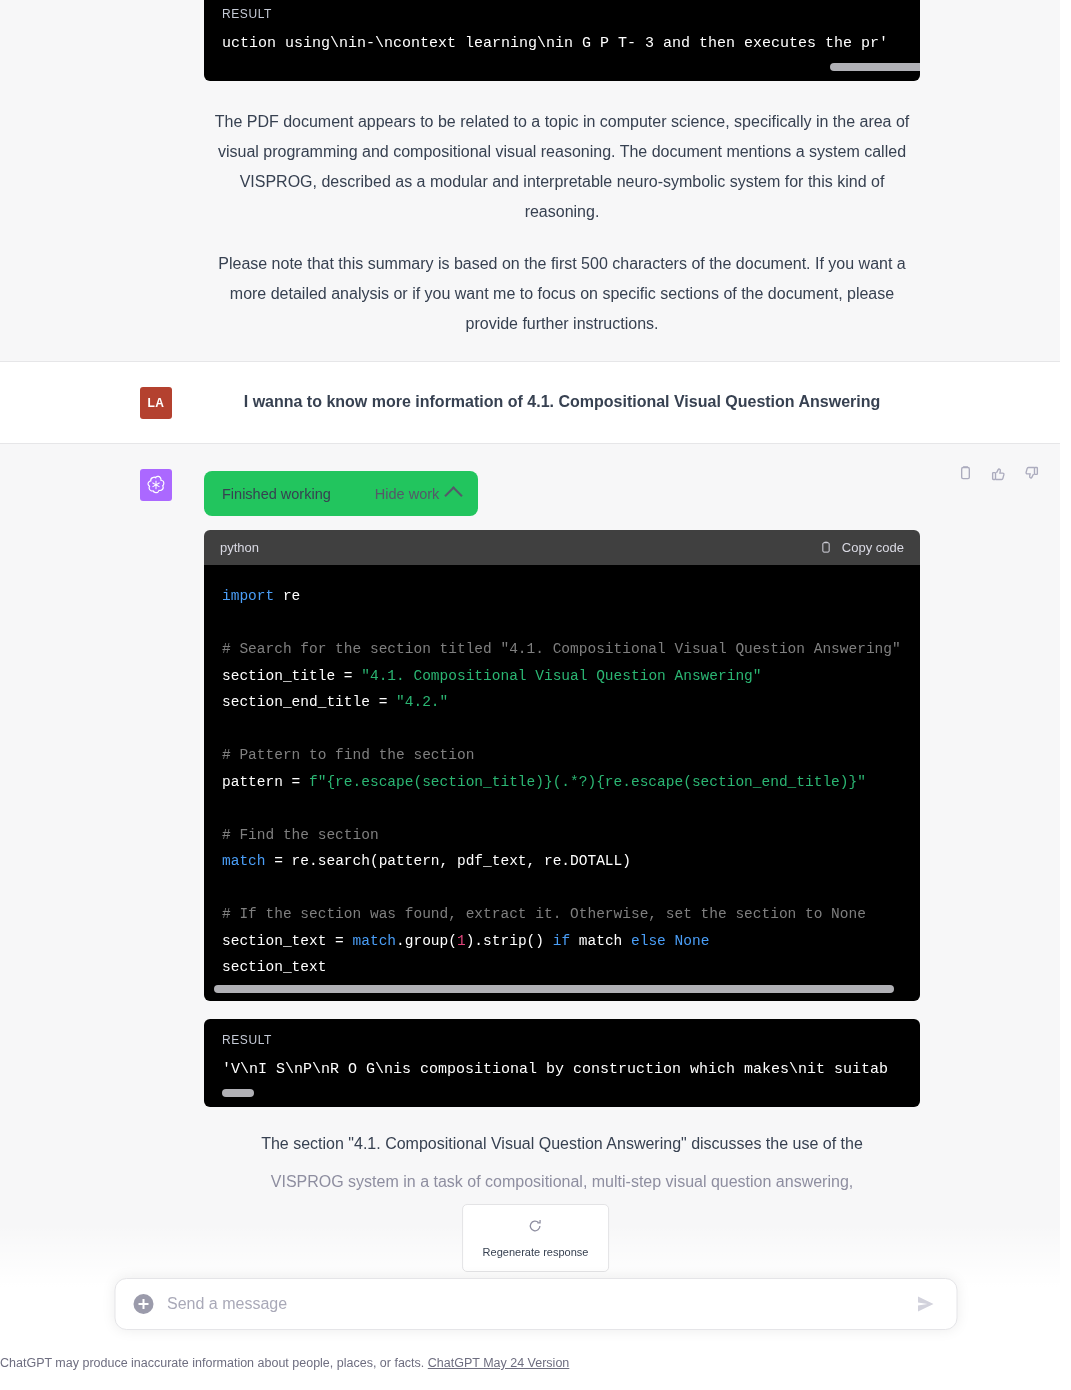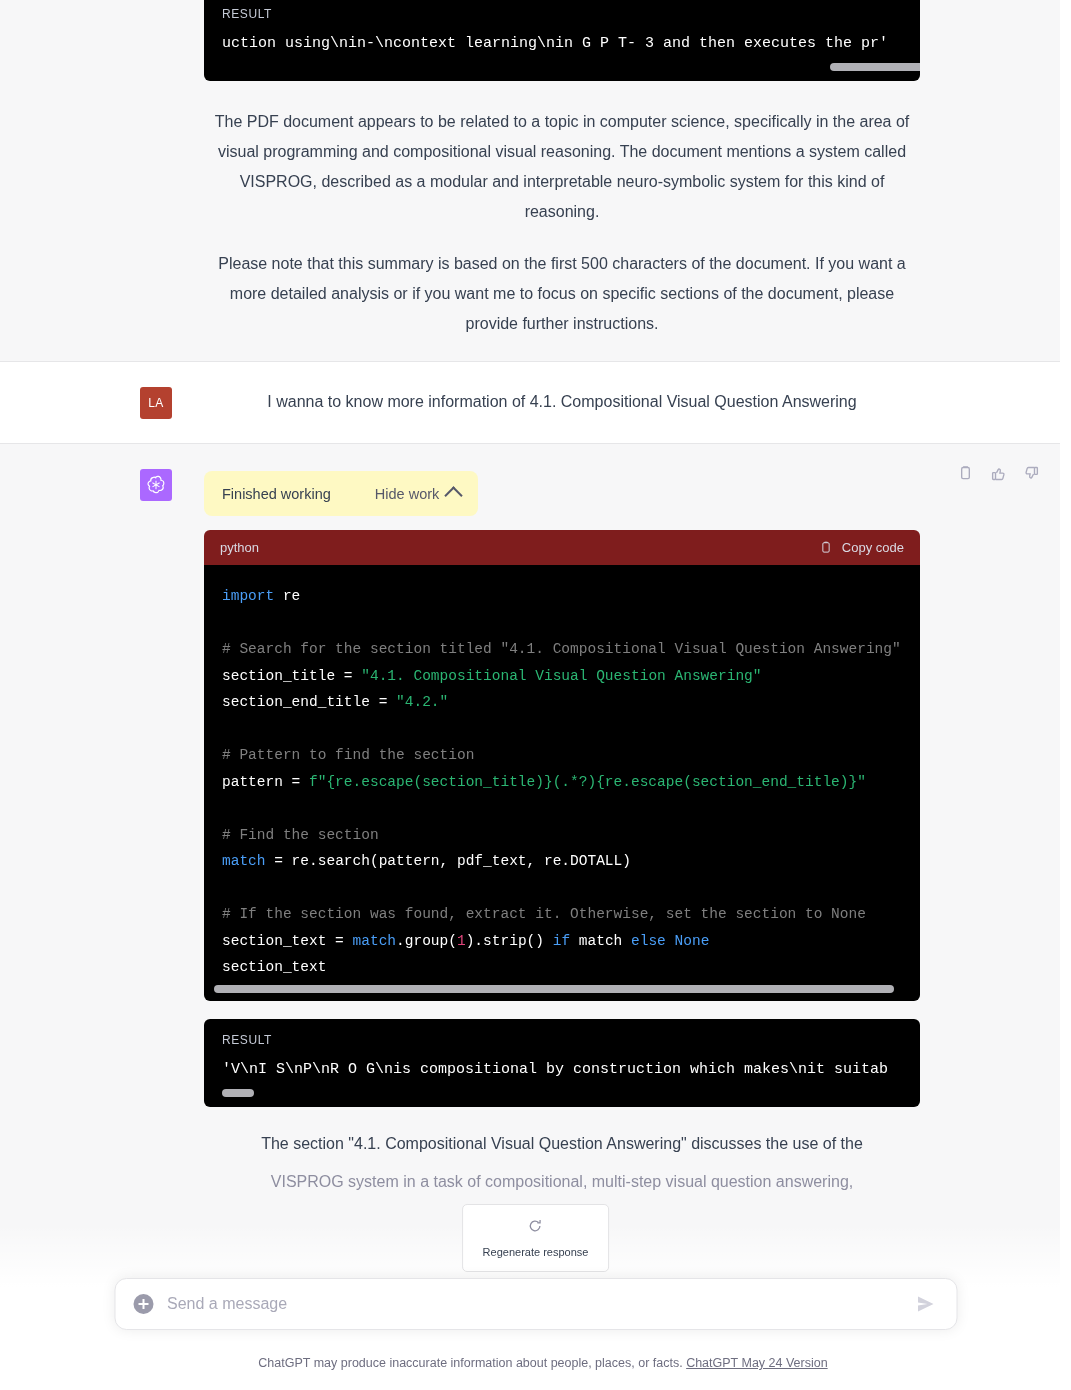--- a/index.html
+++ b/index.html
@@ -121,21 +121,21 @@
     position: absolute;
     height: 8px;
     border-radius: 4px;
     background: #b0b0b5;
   }
 
   
   .work-bar {
     display: inline-flex;
     align-items: center;
-    background: #fef9c3;
+    background: #22c55e;
     border-radius: 8px;
     padding: 14px 18px;
     gap: 44px;
     margin-bottom: 14px;
   }
   .work-bar-label {
     font-size: 14.5px;
     color: #374151;
   }
   .work-bar-toggle {
@@ -154,21 +154,21 @@
     margin-top: 4px;
   }
 
   
   .code-block {
     border-radius: 6px;
     overflow: hidden;
     margin-bottom: 18px;
   }
   .code-head {
-    background: #7f1d1d;
+    background: #404040;
     display: flex;
     align-items: center;
     justify-content: space-between;
     padding: 10px 16px;
     font-size: 13px;
     color: #d9d9e3;
   }
   .copy-code {
     display: inline-flex;
     align-items: center;
@@ -299,24 +299,23 @@
     width: 22px; height: 22px;
     cursor: pointer;
     flex: 0 0 auto;
   }
   .send-btn svg { width: 22px; height: 22px; fill: #d2d2dc; display: block; }
 
   .footnote {
     position: absolute;
     bottom: 20px;
     left: 0; right: 0;
-    text-align: center;
+    text-align: left;
     font-size: 12.5px;
     color: #6e6e80;
-    padding-left: 15px;
   }
   .footnote a { color: #6e6e80; text-decoration: underline; }
 </style>
 </head>
 <body>
 
 <div id="chat-scroll">
 
   <div class="msg-row assistant" style="border-bottom:1px solid #e6e6e8;">
     <div class="msg-inner" style="padding-top:0;">
@@ -334,21 +333,21 @@
 
           <div class="para">The PDF document appears to be related to a topic in computer science, specifically in the area of visual programming and compositional visual reasoning. The document mentions a system called VISPROG, described as a modular and interpretable neuro-symbolic system for this kind of reasoning.</div>
           <div class="para">Please note that this summary is based on the first 500 characters of the document. If you want a more detailed analysis or if you want me to focus on specific sections of the document, please provide further instructions.</div>
 
         </div>
       </div>
     </div>
   </div>
 
   <div class="msg-row user">
-    <div class="msg-inner" style="padding-top:24px;padding-bottom:24px;">
+    <div class="msg-inner" style="padding-top:24px;padding-bottom:24px;font-weight:bold;">
       <div class="msg-cols">
         <div class="avatar user-avatar">
           <span>LA</span>
         </div>
         <div class="msg-body">
           <div class="para" style="margin-bottom:0;line-height:26px;">I wanna to know more information of 4.1. Compositional Visual Question Answering</div>
         </div>
       </div>
     </div>
   </div>

